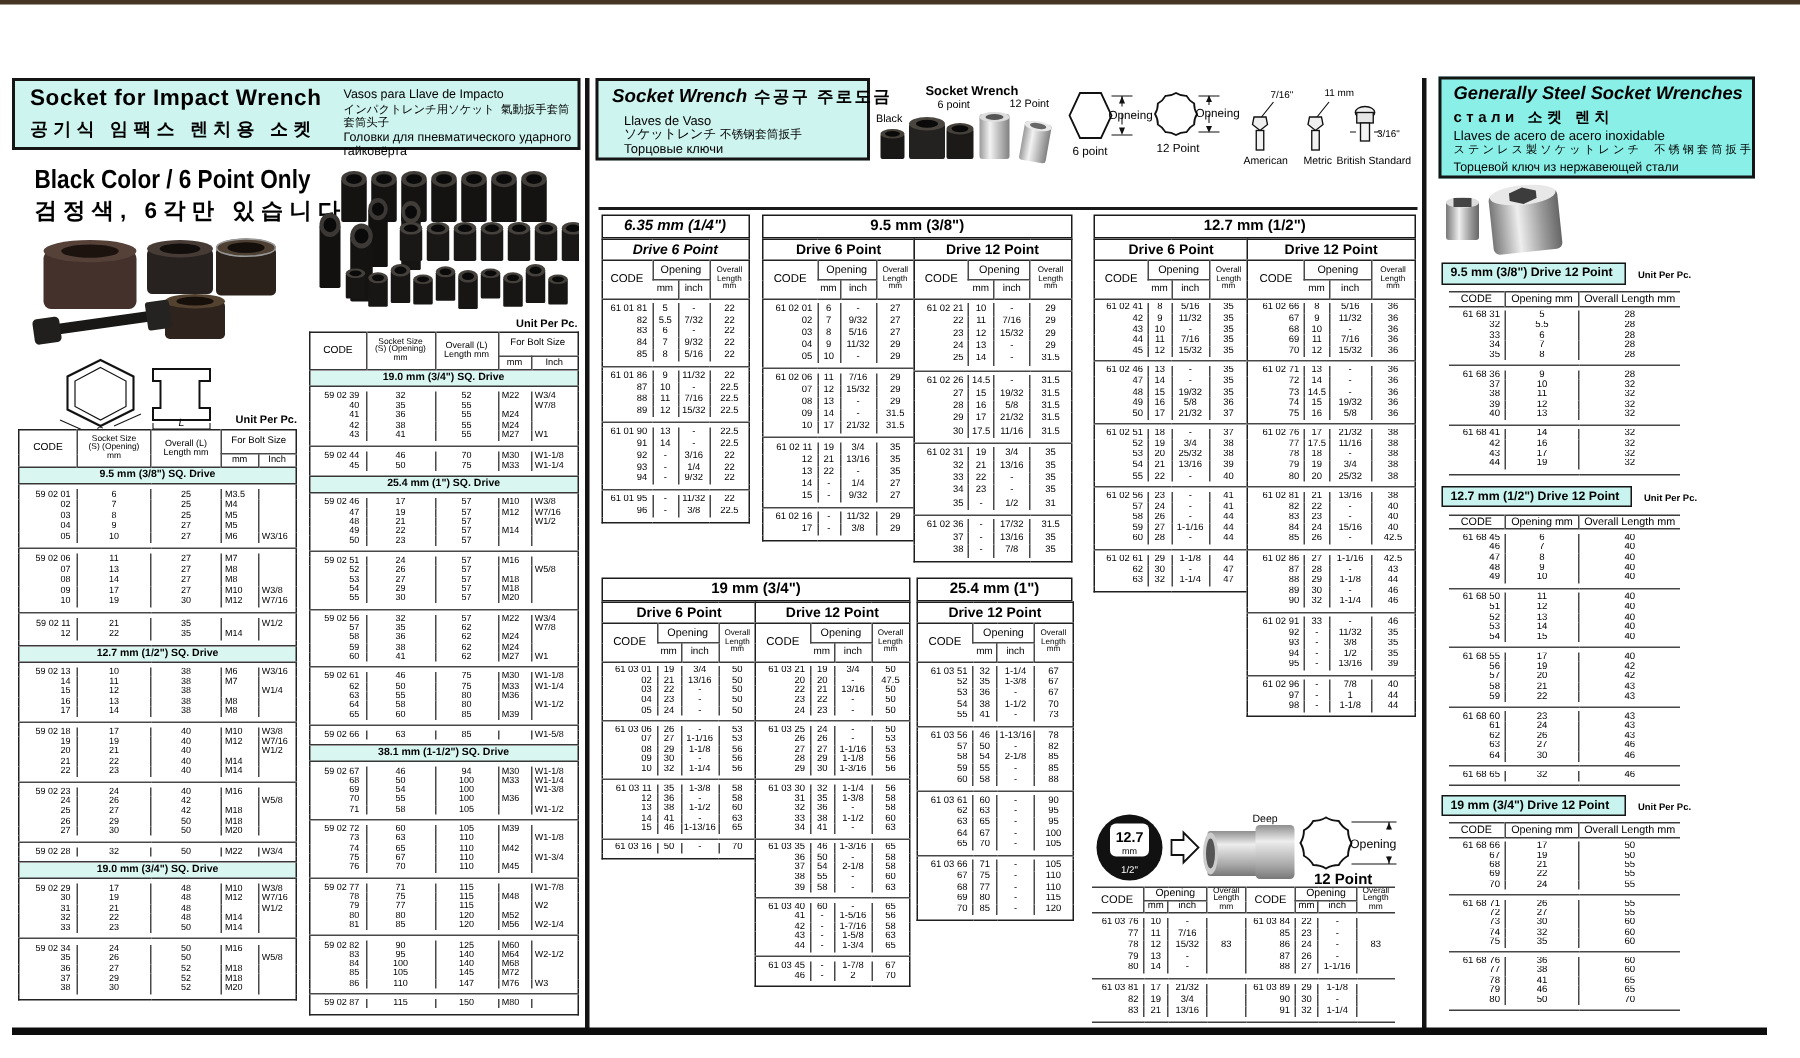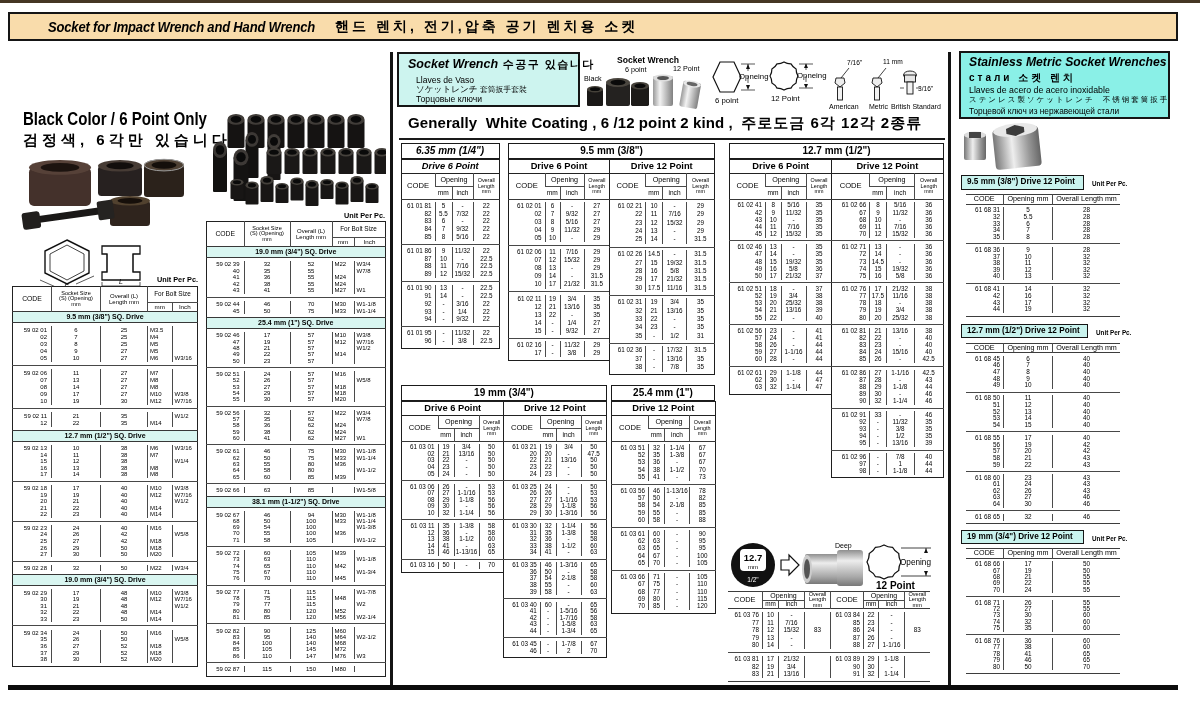--- a/index.html
+++ b/index.html
@@ -14,31 +14,32 @@
 .ct tbody.g:last-child{border-bottom:none}
 .vl{border-left:1px solid #4a4a4a}
 .band td{background:#d9f6f1;font-weight:bold;text-align:center;
  border-top:1px solid #383838;border-bottom:1px solid #383838}.cC{text-align:center}.cL{text-align:left}
 .code{text-align:right;font-weight:bold}
 </style></head><body>
 <div id="page">
 
 <div class="abs" style="left:0;top:0;width:1200px;height:2.5px;background:#453623"></div>
 
-<div class="abs" style="left:8px;top:12px;width:1170px;height:29px;background:#f9dcab;border:2.4px solid #151515;display:flex;align-items:center">
-      <span style="font-weight:bold;font-style:italic;font-size:14px;margin-left:38px;white-space:nowrap;letter-spacing:-0.2px;transform:scaleX(0.93);transform-origin:0 50%">Socket for Impact Wrench and Hand Wrench</span>
-      <span style="font-weight:bold;font-size:14px;margin-left:0px;letter-spacing:3px;white-space:nowrap">핸드 렌치, 전기,압축 공기 렌치용 소켓</span>
+
+<div class="abs" style="left:390px;top:52px;width:2.6px;height:634px;background:#141414"></div>
+
+<div class="abs" style="left:948px;top:52px;width:3.2px;height:634px;background:#141414"></div>
+
+<div class="abs" style="left:8px;top:685px;width:1170px;height:5px;background:#0c0c0c"></div>
+
+<div class="abs" style="left:8px;top:52px;width:379px;height:48px;background:#cdf4ef;border:2.4px solid #151515">
+      <div class="abs" style="left:10px;top:3px;font-weight:bold;font-size:15px;letter-spacing:0.4px;white-space:nowrap">Socket for Impact Wrench</div>
+      <div class="abs" style="left:10px;top:24px;font-weight:bold;font-size:12px;letter-spacing:3.5px">공기식 임팩스 렌치용 소켓</div>
+      <div class="abs" style="left:219px;top:4px;font-size:8.3px;line-height:9.6px">Vasos para Llave de Impacto<br><span style="font-size:7.6px">インパクトレンチ用ソケット&nbsp;&nbsp;氣動扳手套筒&nbsp; 套筒头子</span><br>Головки для пневматического ударного<br>гайковёрта</div>
     </div>
-
-<div class="abs" style="left:390px;top:52px;width:2.6px;height:634px;background:#141414"></div>
-
-<div class="abs" style="left:948px;top:52px;width:3.2px;height:634px;background:#141414"></div>
-
-<div class="abs" style="left:8px;top:685px;width:1170px;height:5px;background:#0c0c0c"></div>
-
 
 <div class="abs" style="left:23px;top:109px;font-weight:bold;font-size:17.5px;white-space:nowrap;transform:scaleX(0.86);transform-origin:0 50%">Black Color / 6 Point Only</div>
 
 <div class="abs" style="left:23px;top:131px;font-weight:bold;font-size:15px;letter-spacing:4px">검정색, 6각만 있습니다.</div>
 
 <svg class="abs" style="left:14px;top:103px" width="372" height="135" viewBox="0 0 372 135">
 <g>
         <rect x="213.5" y="16.4" width="17.0" height="28.6" rx="1.4" fill="#151312"></rect>
         <ellipse cx="222.0" cy="16.4" rx="8.5" ry="5.4" fill="#403c38"></ellipse>
         <ellipse cx="222.0" cy="16.4" rx="5.3" ry="3.3" fill="#0a0a0a"></ellipse>
@@ -944,22 +945,22 @@
           <td class="code" style="padding-right:4px">59 02 87</td>
           <td class="vl cC">115</td>
           <td class="vl cC">150</td>
           <td class="vl cL" style="padding-left:2px">M80</td>
           <td class="vl cL" style="padding-left:2px"></td>
         </tr>
 </tbody>
 </table>
 
 <div class="abs" style="left:397px;top:52px;width:183px;height:55px;background:#cdf4ef;border:2px solid #151515">
-      <div class="abs" style="left:9px;top:3px;font-weight:bold;font-style:italic;font-size:12.5px;white-space:nowrap">Socket Wrench<span style="font-size:11px;font-style:normal;letter-spacing:1.5px"> 수공구 있습니다</span></div>
-      <div class="abs" style="left:17px;top:22px;font-size:8.6px;line-height:8.8px">Llaves de Vaso<br>ソケットレンチ <span style="font-size:7.8px">套筒扳手套裝</span><br>Торцовые ключи</div>
+      <div class="abs" style="left:9px;top:3px;font-weight:bold;font-style:italic;font-size:12.5px;white-space:nowrap">Socket Wrench<span style="font-size:11px;font-style:normal;letter-spacing:1.5px"> 수공구 주로도금</span></div>
+      <div class="abs" style="left:17px;top:22px;font-size:8.6px;line-height:8.8px">Llaves de Vaso<br>ソケットレンチ <span style="font-size:7.8px">不锈钢套筒扳手</span><br>Торцовые ключи</div>
     </div>
 
 <svg class="abs" style="left:581px;top:48px" width="366" height="62" viewBox="0 0 366 62">
 <defs>
         <linearGradient id="chrome" x1="0" y1="0" x2="1" y2="0">
           <stop offset="0" stop-color="#9a9a9a"></stop>
           <stop offset="0.35" stop-color="#f2f2f2"></stop>
           <stop offset="0.7" stop-color="#b5b5b5"></stop>
           <stop offset="1" stop-color="#808080"></stop>
         </linearGradient>
@@ -1022,21 +1023,20 @@
 <g transform="translate(322,0)">
 <ellipse cx="7" cy="27" rx="6.5" ry="4" fill="#eee" stroke="#111" stroke-width="0.9"></ellipse>
 <rect x="1.5" y="27" width="11" height="7" fill="#e6e6e6" stroke="#111" stroke-width="0.9"></rect>
 <rect x="4" y="34" width="6" height="12" fill="#f2f2f2" stroke="#111" stroke-width="0.9"></rect>
 <path d="M1 40 h-4 M13 40 h4" stroke="#111" stroke-width="0.7"></path>
 <text x="15" y="43" font-size="6.6" font-family="Liberation Sans">3/16"</text>
 <text x="-12" y="61" font-size="7" font-family="Liberation Sans">British Standard</text>
 </g>
 </svg>
 
-<div class="abs" style="left:408px;top:114px;width:540px;font-weight:bold;font-size:15px;letter-spacing:0.1px">Generally&nbsp; White Coating , 6 /12 point 2 kind ,&nbsp; <span style="letter-spacing:1px">주로도금 6각 12각 2종류</span></div>
 <div class="abs" style="left:399px;top:138px;width:546px;height:1.6px;background:#1a1a1a"></div>
 
 <div class="abs" style="left:400.5px;top:143px;width:99px">
 <div style="height:15.5px;border:1.6px solid #1a1a1a;background:#fff;text-align:center;font-weight:bold;font-style:italic;font-size:10px;line-height:13px">6.35 mm (1/4")</div>
 <div style="display:flex;align-items:flex-start">
 <table class="ct mt" style="position:static;flex:none;width:99px;border:1.6px solid #1e1e1e;font-size:6.3px;line-height:6.5px">
 <colgroup>
             <col style="width:34px">
             <col style="width:17px">
             <col style="width:21px">
@@ -2473,21 +2473,21 @@
           <td class="vl cC"></td>
           <td class="vl code" style="padding-right:3px">91</td>
           <td class="vl cC">32</td>
           <td class="vl cC">1-1/4</td>
           <td class="vl cC"></td>
         </tr>
 </tbody>
 </table>
 
 <div class="abs" style="left:959px;top:51px;width:211px;height:68px;background:#8af0e7;border:2.2px solid #151515">
-      <div class="abs" style="left:8px;top:2px;font-weight:bold;font-style:italic;font-size:12.2px;white-space:nowrap">Stainless Metric Socket Wrenches</div>
+      <div class="abs" style="left:8px;top:2px;font-weight:bold;font-style:italic;font-size:12.2px;white-space:nowrap">Generally Steel Socket Wrenches</div>
       <div class="abs" style="left:8px;top:18px;font-weight:bold;font-size:10px;letter-spacing:3px;white-space:nowrap">стали 소켓 렌치</div>
       <div class="abs" style="left:8px;top:32px;font-size:8.8px">Llaves de acero de acero inoxidable</div>
       <div class="abs" style="left:8px;top:42px;font-size:7.5px;letter-spacing:2px;white-space:nowrap">ステンレス製ソケットレンチ&nbsp;&nbsp;不锈钢套筒扳手</div>
       <div class="abs" style="left:8px;top:53px;font-size:8.3px">Торцевой ключ из нержавеющей стали</div>
     </div>
 
 <svg class="abs" style="left:958px;top:120px" width="92" height="54" viewBox="0 0 92 54">
 <defs>
         <linearGradient id="st1" x1="0" y1="0" x2="1" y2="0">
           <stop offset="0" stop-color="#777"></stop>

